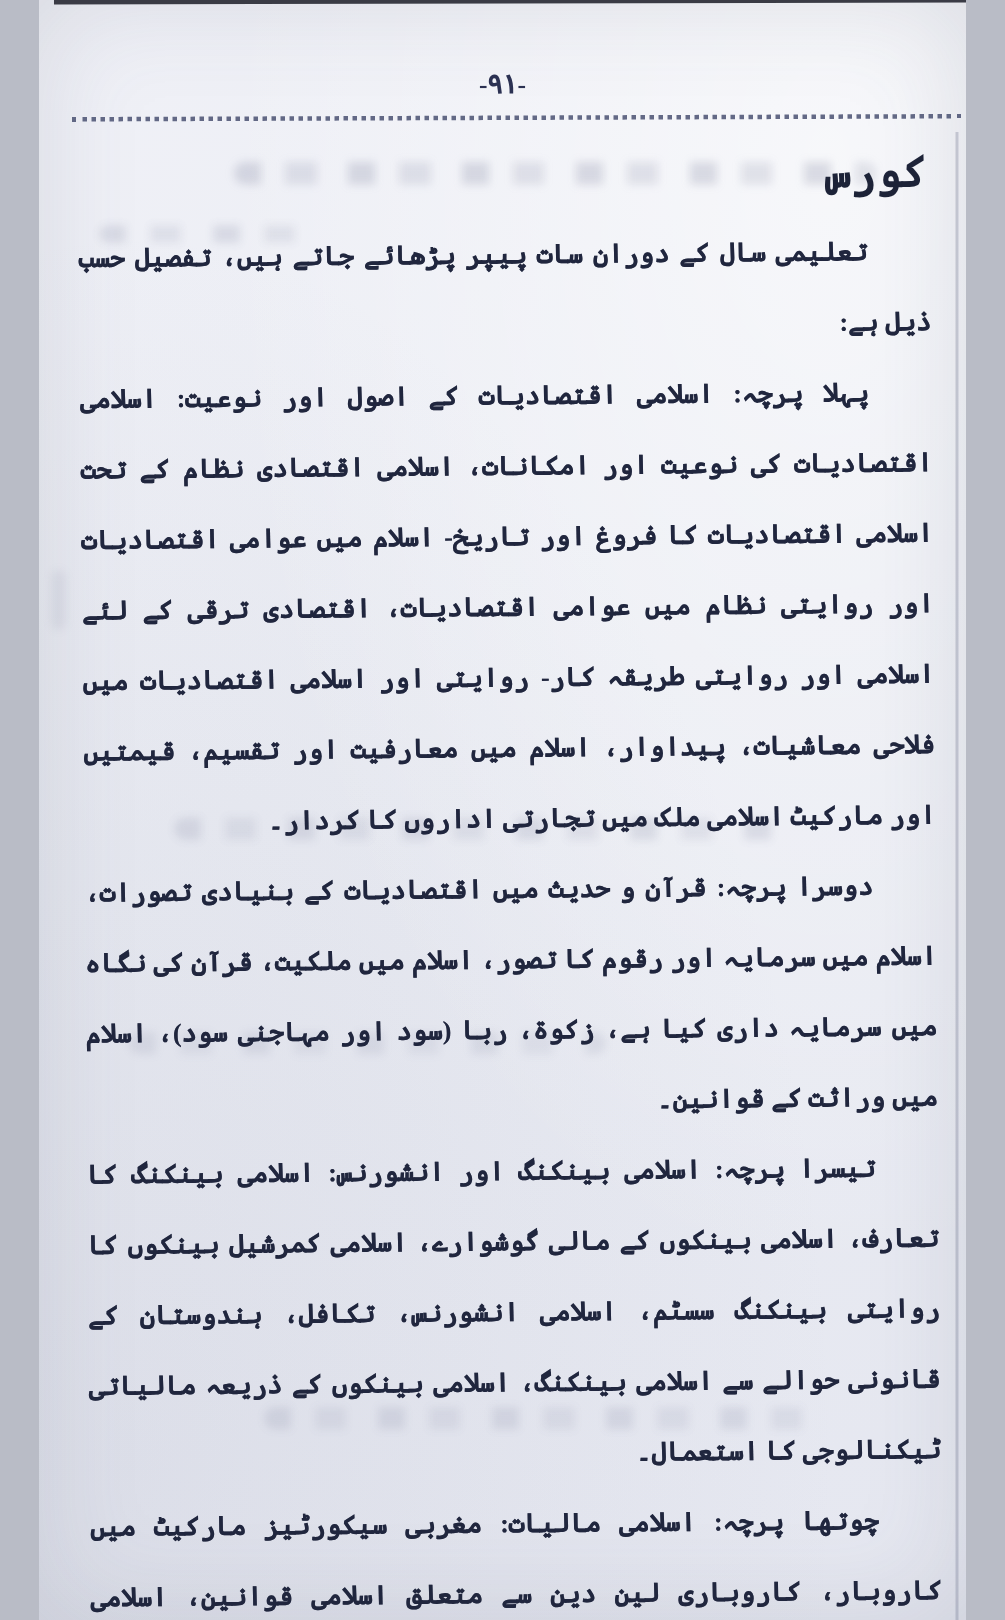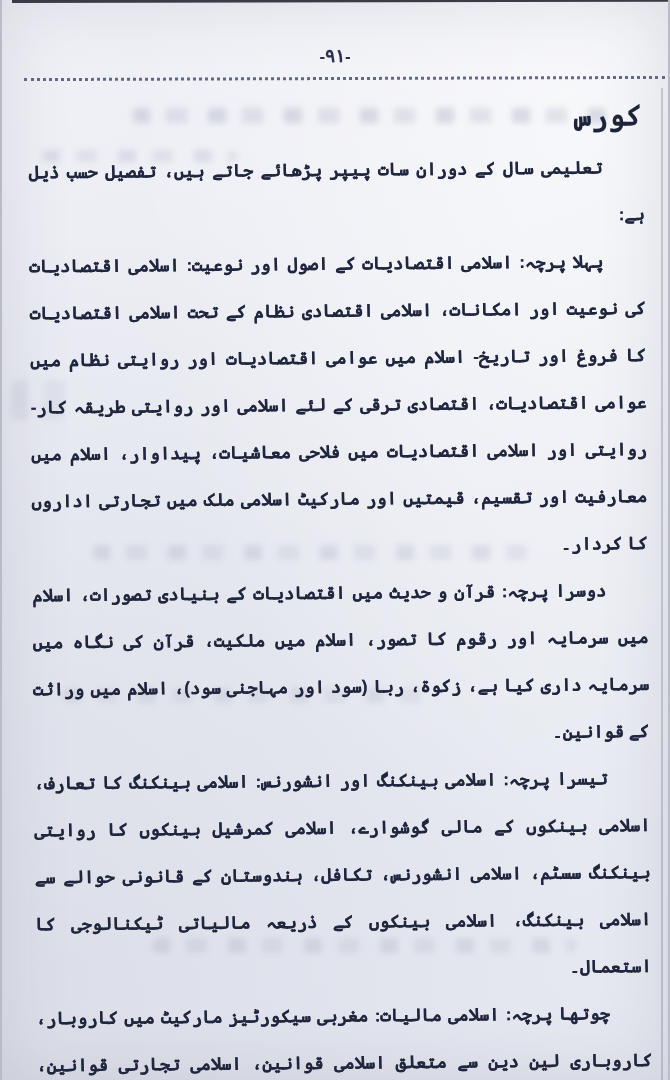--- a/index.html
+++ b/index.html
@@ -1,26 +1,26 @@
 <!DOCTYPE html>
 <html lang="ur" dir="rtl"><head>
 <meta charset="utf-8">
 <style>
   html,body{margin:0;padding:0;background:#b9bcc6;}
   .page{
     position:relative;
-    width:666px;height:1080px;
+    width:618px;height:1080px;
     margin:0 auto;
     overflow:hidden;
     background:
       radial-gradient(ellipse at 85% 10%, rgba(255,255,255,.55), rgba(255,255,255,0) 55%),
       radial-gradient(ellipse at 10% 90%, rgba(140,145,170,.12), rgba(140,145,170,0) 60%),
       linear-gradient(160deg,#f0f1f7 0%,#eaecf3 45%,#e5e7f0 100%);
     box-shadow: inset 0 0 70px rgba(70,75,100,.14);
-    font-family:Liberation Sans, sans-serif;
+    font-family:Liberation Serif, serif;
     color:#232947;
   }
   .scan-edge-line{
     position:absolute;top:0;left:10px;right:0;height:3px;
     background:#3a3b45;transform:rotate(-.12deg);transform-origin:left;
   }
   .right-edge-shadow{
     position:absolute;top:88px;bottom:0;right:5px;width:2px;
     background:rgba(95,100,130,.28);
   }

